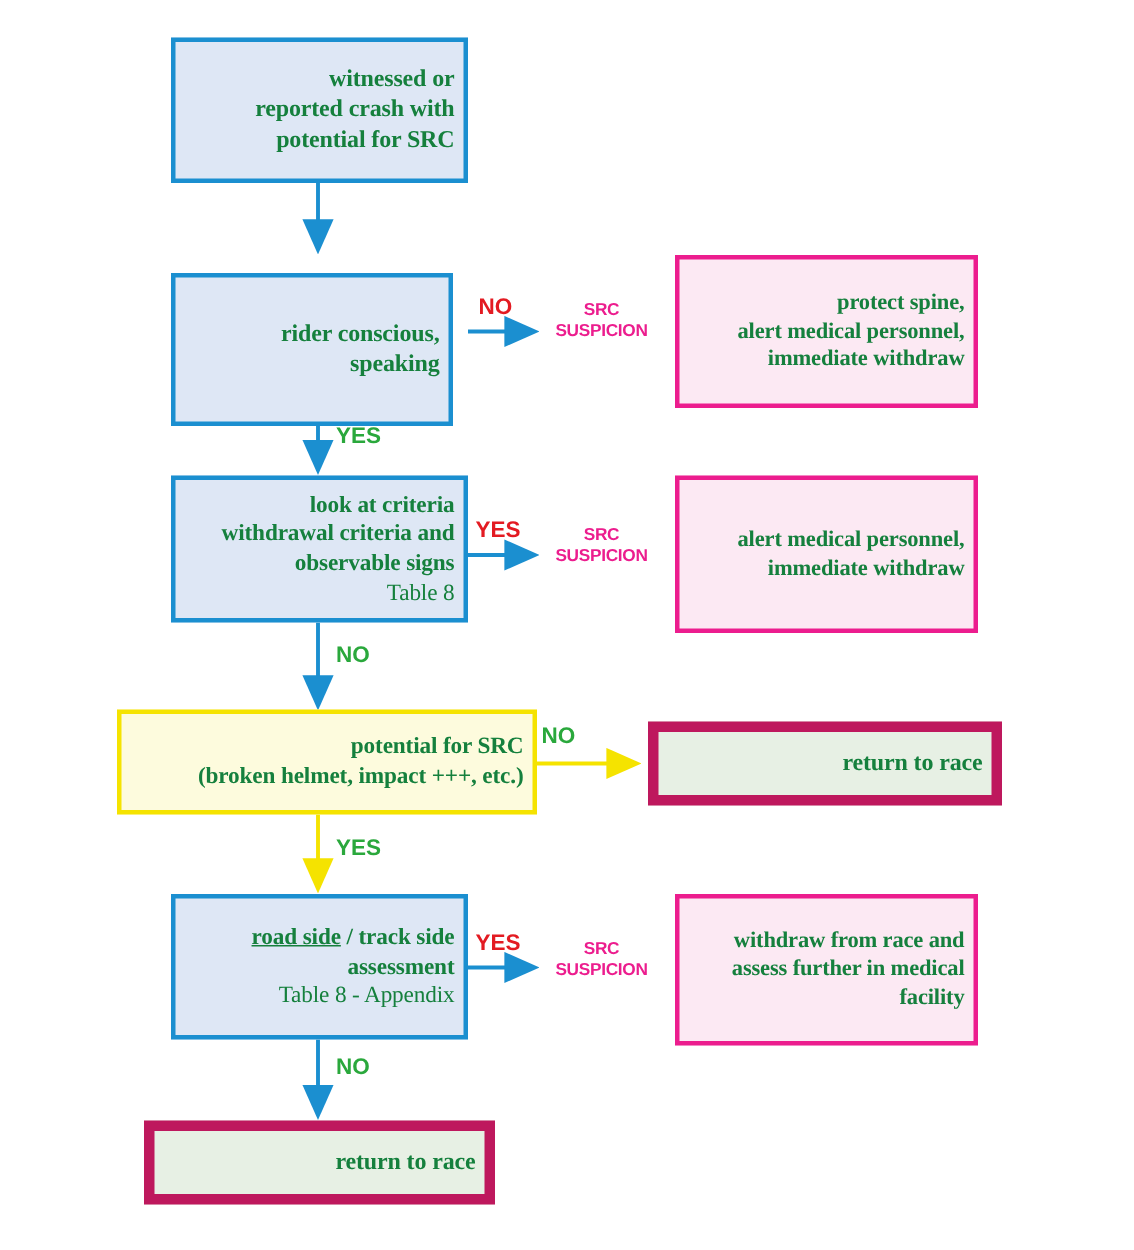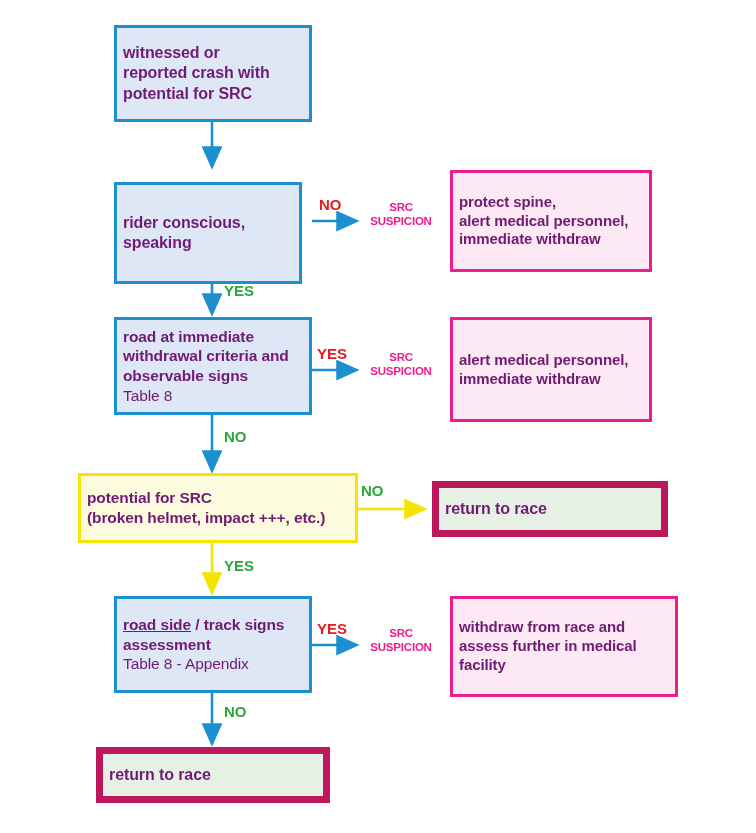--- a/index.html
+++ b/index.html
@@ -19,25 +19,26 @@
     left: 0; top: 0;
     width: 756px;
     height: 833px;
   }
   .node {
     position: absolute;
     box-sizing: border-box;
     display: flex;
     align-items: center;
     justify-content: center;
-    text-align: left;
+    text-align: right;
     font-weight: bold;
-    color: #701a75;
+    color: #15803d;
     line-height: 1.26;
     letter-spacing: -0.1px;
+    font-family: Liberation Serif, serif;
   }
   .node .inner { width: 100%; padding: 0 6px; box-sizing: border-box; }
   .node .sub { font-weight: normal; }
   .node .ul { text-decoration: underline; }
 
   .blue  { background: #dee7f5; border: 3px solid #1b8fd0; }
   .pink  { background: #fce9f3; border: 3px solid #ec1d8e; }
   .yellow{ background: #fdfbdd; border: 3px solid #f5e300; }
   .green { background: #e7f0e4; border: 7px solid #be185d; }
 
@@ -125,21 +126,21 @@
       <div>protect spine,</div>
       <div>alert medical personnel,</div>
       <div>immediate withdraw</div>
     </div>
   </div>
 
   <div class="label lbl-green" style="left:224px; top:282px; font-size:15px;">YES</div>
 
   <div class="node blue" style="left:114px; top:317px; width:198px; height:98px; font-size:15.5px;">
     <div class="inner">
-      <div>road at immediate</div>
+      <div>look at criteria</div>
       <div>withdrawal criteria and</div>
       <div>observable signs</div>
       <div class="sub">Table 8</div>
     </div>
   </div>
 
   <div class="label lbl-red" style="left:317px; top:345px; font-size:15px;">YES</div>
 
   <div class="src" style="left:360px; top:350px; width:82px; font-size:11.5px;">SRC
 SUSPICION</div>
@@ -166,33 +167,33 @@
     <div class="inner">
       <div>return to race</div>
     </div>
   </div>
 
   <div class="label lbl-green" style="left:224px; top:557px; font-size:15px;">YES</div>
 
   <div class="node blue" style="left:114px; top:596px; width:198px; height:97px; font-size:15.5px;">
     <div class="inner">
       <div>
-        <span class="ul">road side</span><span> / track signs</span>
+        <span class="ul">road side</span><span> / track side</span>
       </div>
       <div>assessment</div>
       <div class="sub">Table 8 - Appendix</div>
     </div>
   </div>
 
   <div class="label lbl-red" style="left:317px; top:620px; font-size:15px;">YES</div>
 
   <div class="src" style="left:360px; top:626px; width:82px; font-size:11.5px;">SRC
 SUSPICION</div>
 
-  <div class="node pink" style="left:450px; top:596px; width:228px; height:101px; font-size:15px;">
+  <div class="node pink" style="left:450px; top:596px; width:202px; height:101px; font-size:15px;">
     <div class="inner">
       <div>withdraw from race and</div>
       <div>assess further in medical</div>
       <div>facility</div>
     </div>
   </div>
 
   <div class="label lbl-green" style="left:224px; top:703px; font-size:15px;">NO</div>
 
   <div class="node green" style="left:96px; top:747px; width:234px; height:56px; font-size:16px;">

